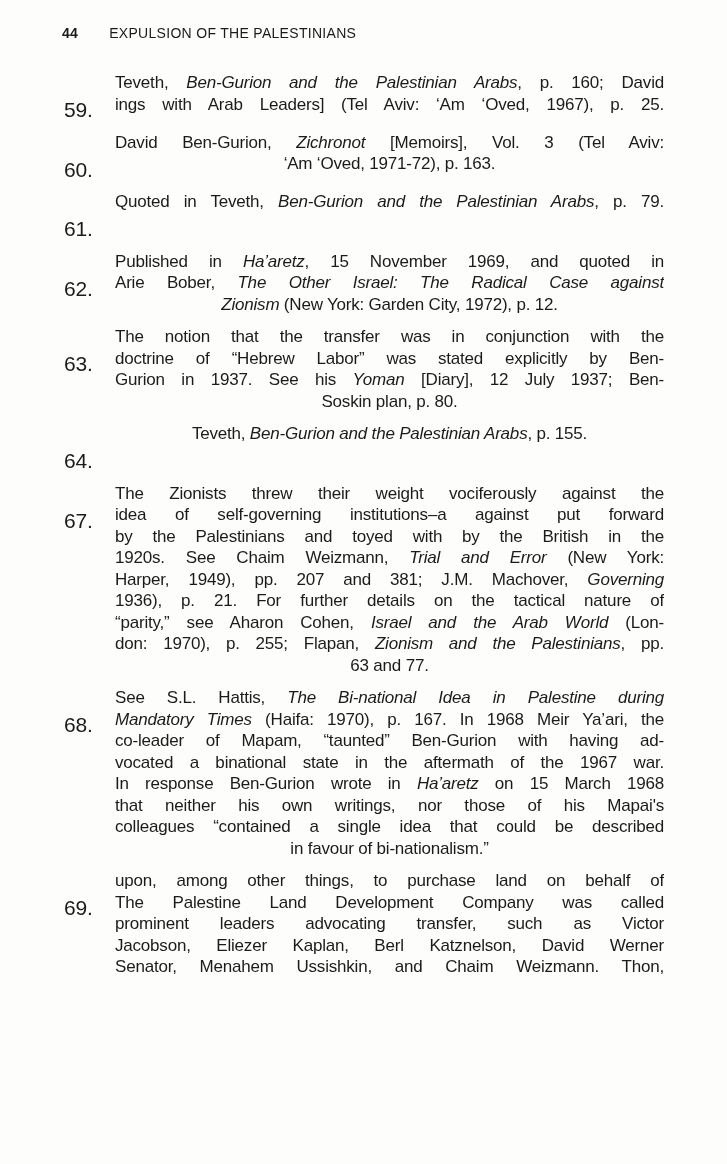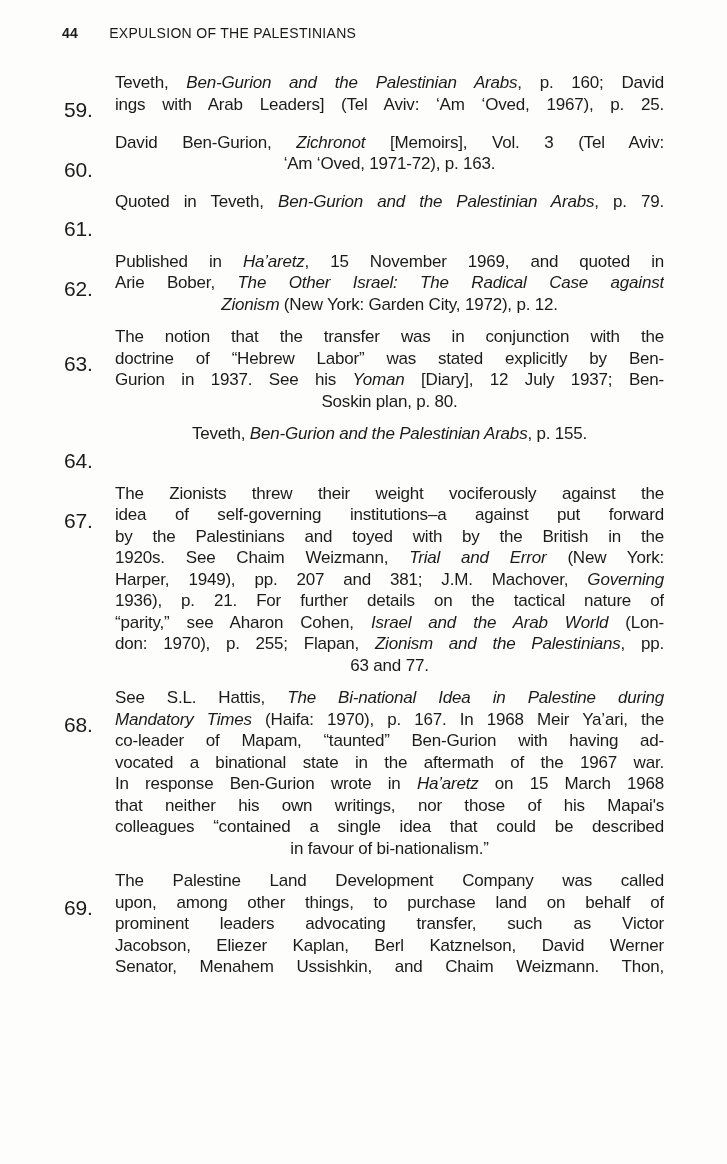--- a/index.html
+++ b/index.html
@@ -147,21 +147,21 @@
           <div class="line jl"><span>vocated a binational state in the aftermath of the 1967 war.</span></div>
           <div class="line jl"><span>In response Ben-Gurion wrote in </span><span class="it">Ha’aretz</span><span> on 15 March 1968</span></div>
           <div class="line jl"><span>that neither his own writings, nor those of his Mapai's</span></div>
           <div class="line jl"><span>colleagues “contained a single idea that could be described</span></div>
           <div class="line"><span>in favour of bi-nationalism.”</span></div>
         </div>
       </div>
       <div class="note">
         <div class="note-num">69.</div>
         <div class="note-body">
+          <div class="line jl"><span>upon, among other things, to purchase land on behalf of</span></div>
           <div class="line jl"><span>The Palestine Land Development Company was called</span></div>
-          <div class="line jl"><span>upon, among other things, to purchase land on behalf of</span></div>
           <div class="line jl"><span>prominent leaders advocating transfer, such as Victor</span></div>
           <div class="line jl"><span>Jacobson, Eliezer Kaplan, Berl Katznelson, David Werner</span></div>
           <div class="line jl"><span>Senator, Menahem Ussishkin, and Chaim Weizmann. Thon,</span></div>
         </div>
       </div>
     </div>
 </div>
 
 </body></html>

